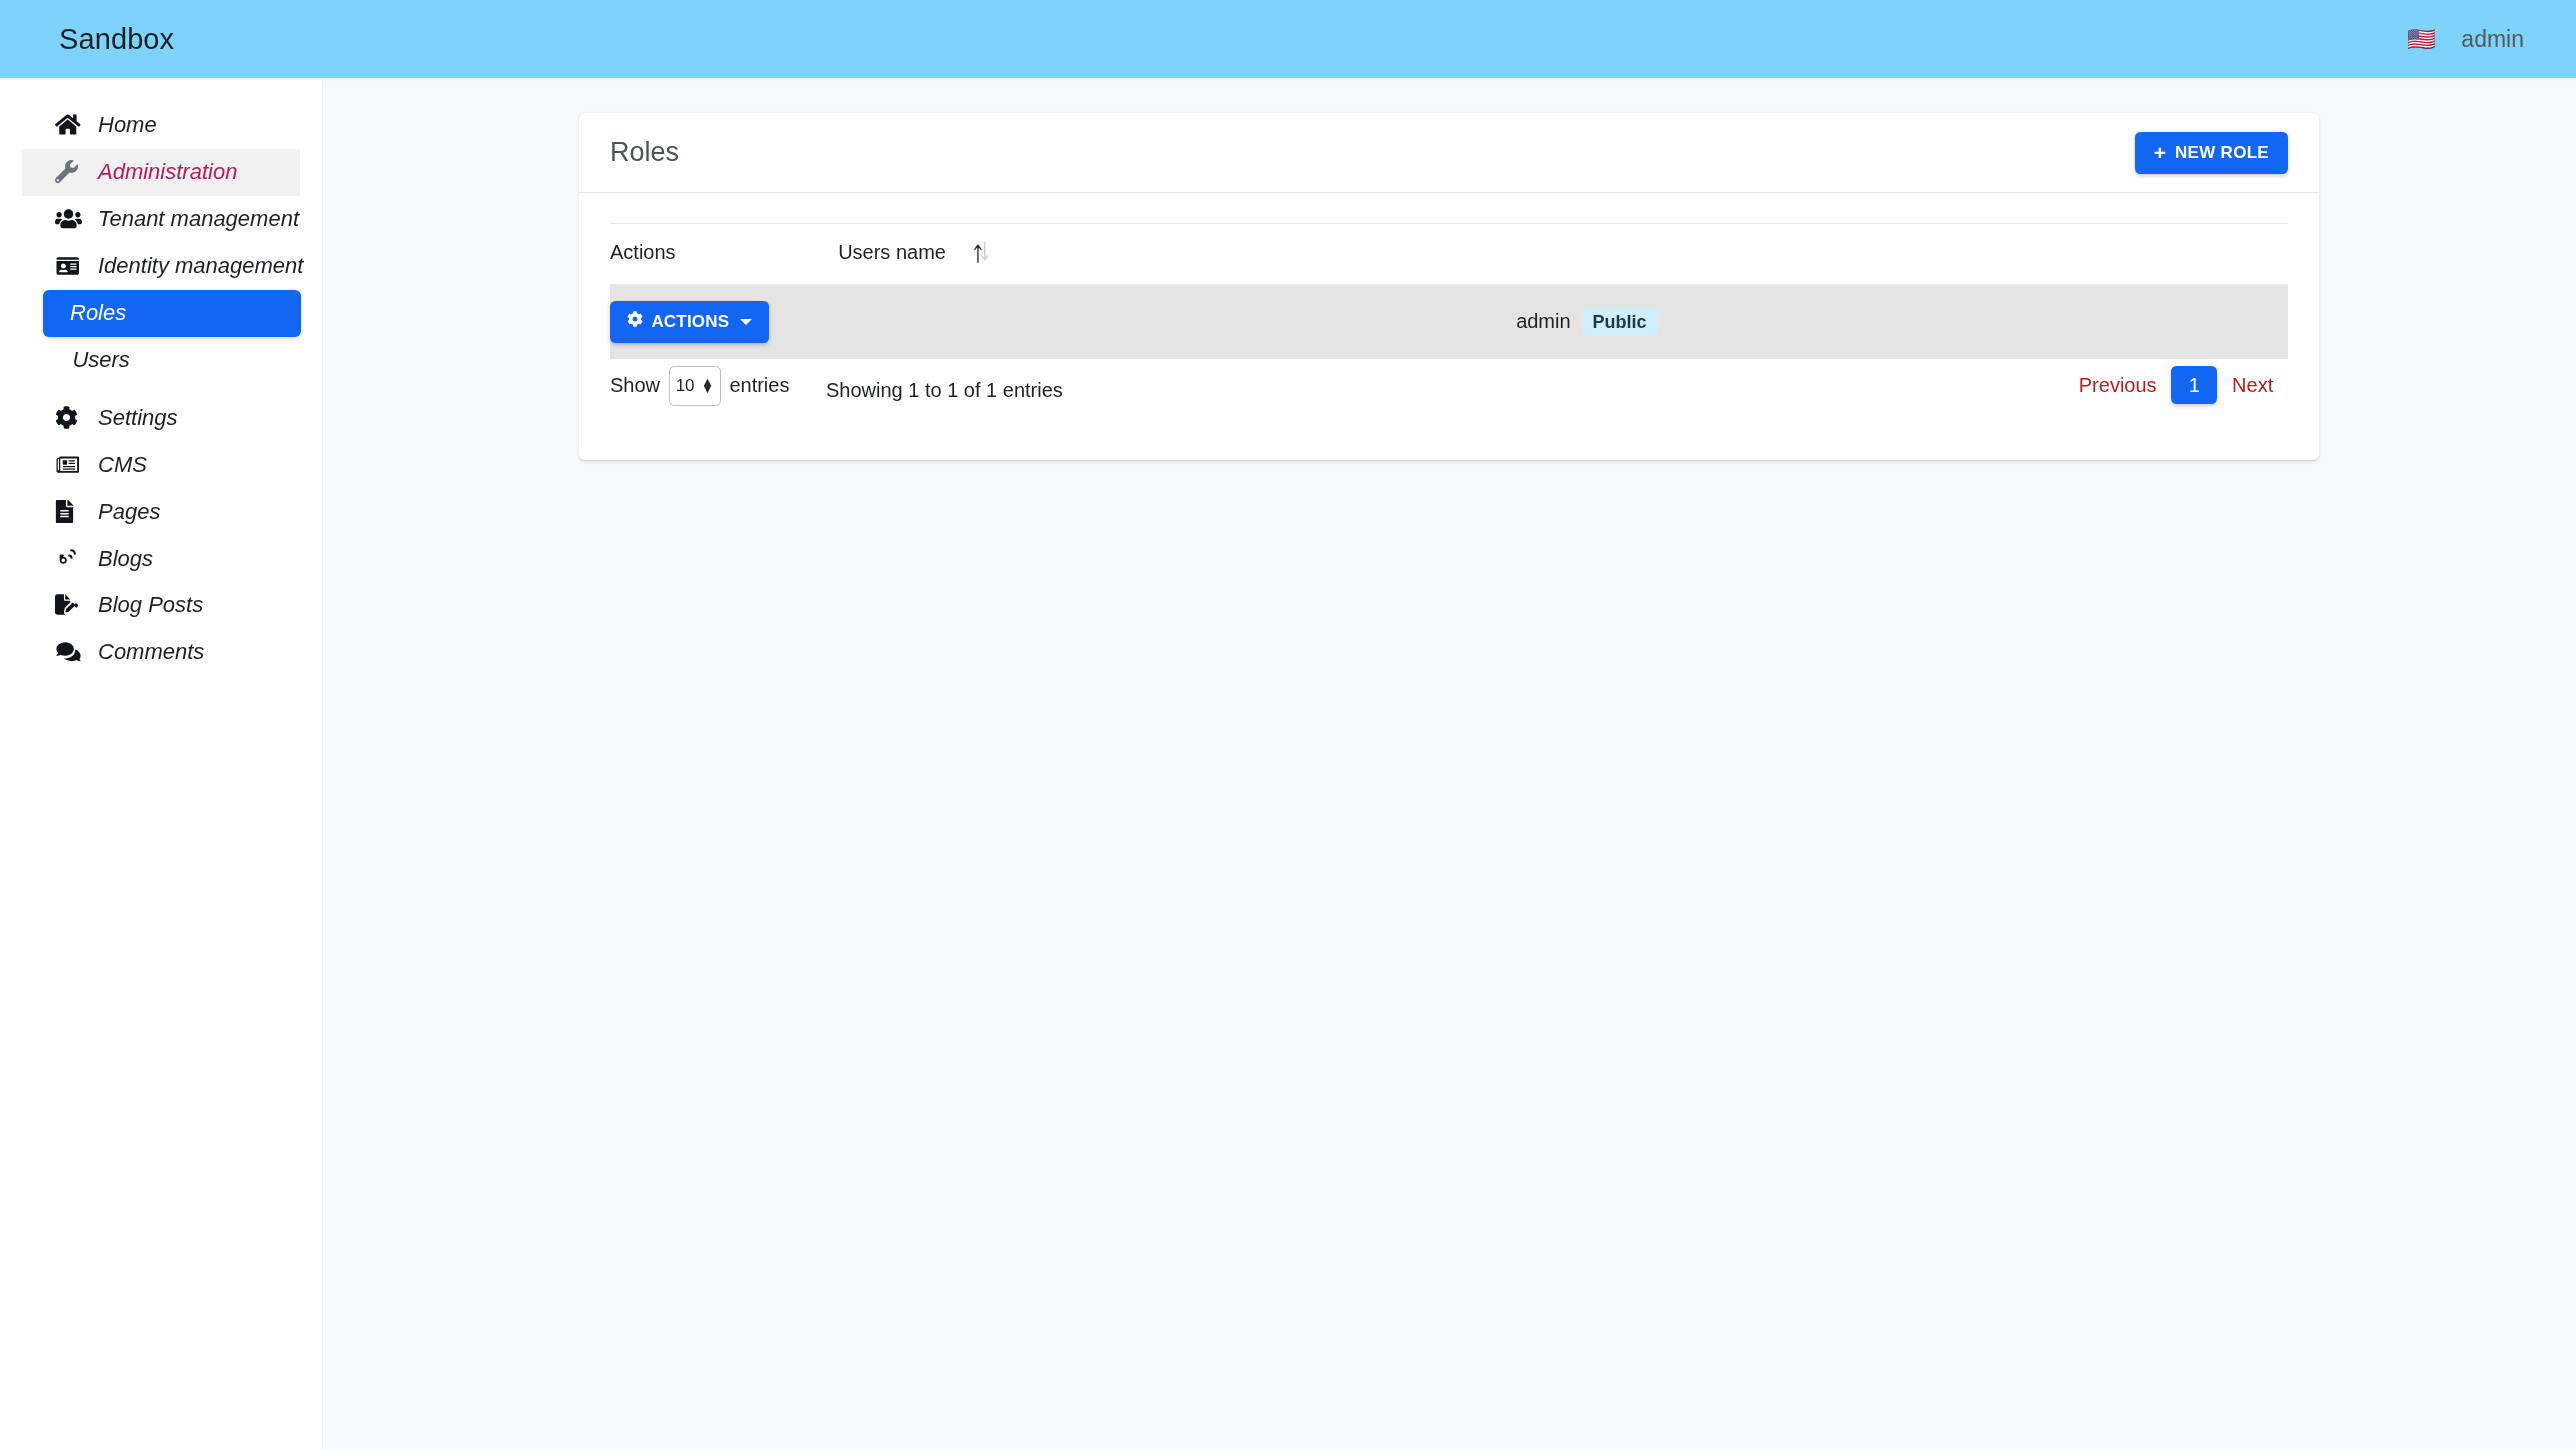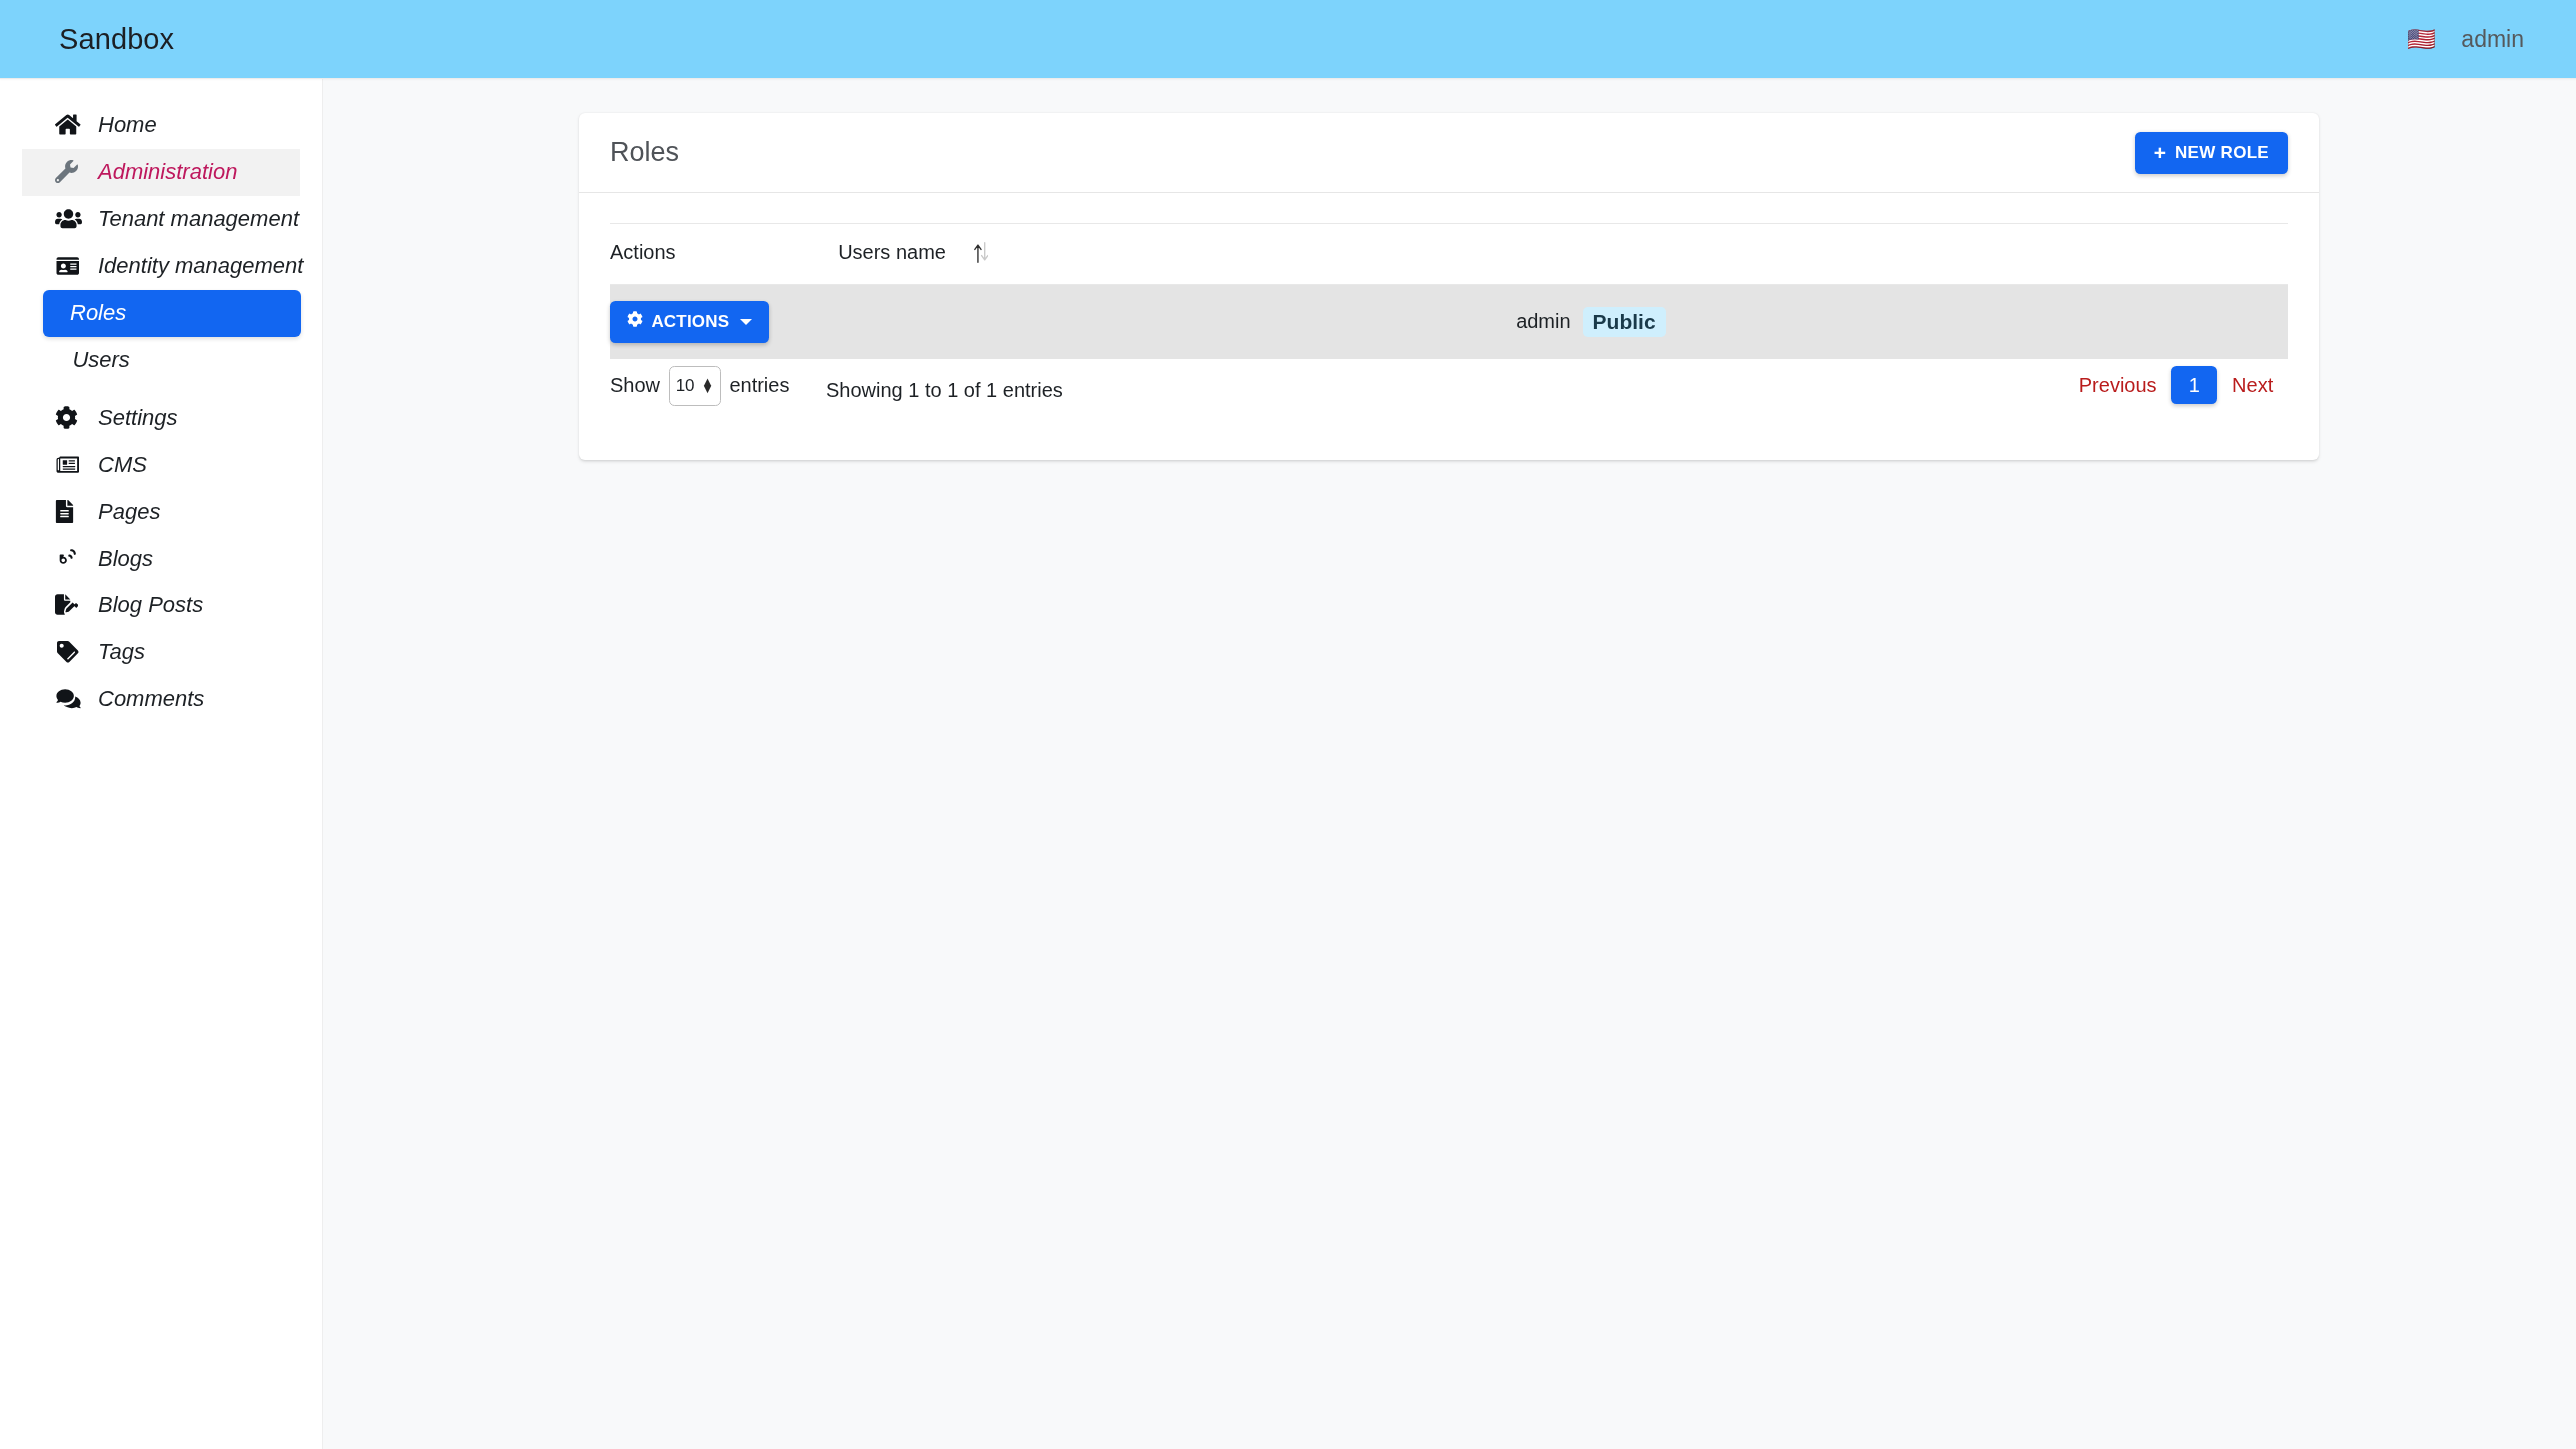--- a/index.html
+++ b/index.html
@@ -181,21 +181,21 @@
     width: 0; height: 0; margin-left: 2.7px;
     border-left: 6px solid transparent;
     border-right: 6px solid transparent;
     border-top: 6.7px solid #ffffff;
   }
   .cell-role { text-align: left; padding-left: 678px !important; }
   .role-wrap { display: inline-flex; align-items: center; gap: 12px; }
   .badge-public {
     background: #cfeffd;
     color: #1a3a4a;
-    font-size: 21px;
+    font-size: 18px;
     font-weight: 700;
     padding: 4.7px 10px;
     border-radius: 4.7px;
     line-height: 1;
   }
 
   
   .dt-footer {
     position: relative;
     margin-top: 2.7px;
@@ -335,28 +335,20 @@
 
   <div class="nav-item">
     <span class="ico">
       <svg width="23" height="23" viewBox="0 0 576 512" fill="currentColor">
           <path d="M0 64C0 28.7 28.7 0 64 0H224V128c0 17.7 14.3 32 32 32H384v38.6L265.3 317.3c-9.4 9.4-16.3 21.1-19.9 34L226.6 419c-2.4 8.6-2.4 17.6 0 26.2l-.2.7c-1.8 6.4-1.1 13.1 1.8 18.9L248 512H64c-35.3 0-64-28.7-64-64V64zm384 64H256V0L384 128zM549.8 235.7l22.5 22.5c12.3 12.3 12.3 32.2 0 44.5l-39.6 39.6-67-67 39.6-39.6c12.3-12.3 32.2-12.3 44.5 0zM289.1 359.2L442.3 206l67 67L356.1 426.2c-4.2 4.2-9.6 7.2-15.4 8.6l-58.5 16.7c-5.5 1.6-11.4 .1-15.5-4s-5.6-10-4-15.5l16.7-58.5c1.7-5.8 4.6-11.1 8.8-15.3z"></path>
         </svg>
     </span>
     <span class="lbl">Blog Posts</span>
   </div>
 
-  <div class="nav-item">
-    <span class="ico">
-      <svg width="25.5" height="21.5" viewBox="0 0 512 512" fill="currentColor">
-          <path d="M497.9 225.9L286.1 14.1A48 48 0 0 0 252.1 0H48C21.5 0 0 21.5 0 48v204.1c0 12.7 5.1 24.9 14.1 33.9l211.8 211.8c18.7 18.7 49.1 18.7 67.9 0l204.1-204.1c18.7-18.6 18.7-49 0-67.8zM112 160c-26.5 0-48-21.5-48-48s21.5-48 48-48 48 21.5 48 48-21.5 48-48 48zm279.6 153.4L271.4 433.6a16 16 0 0 1-22.6 0l-10.6-10.6 176-176 10.6 10.6c6.2 6.3 6.2 16.4-.2 22.6z"></path>
-        </svg>
-    </span>
-    <span class="lbl">Tags</span>
-  </div>
 
   <div class="nav-item">
     <span class="ico">
       <svg width="27" height="21.5" viewBox="0 0 576 512" fill="currentColor">
           <path d="M416 192c0-88.4-93.1-160-208-160S0 103.6 0 192c0 34.3 14.1 65.9 38 92-13.4 30.2-35.5 54.2-35.8 54.5-2.2 2.3-2.8 5.7-1.5 8.7S4.8 352 8 352c36.6 0 66.9-12.3 88.7-25 32.2 15.7 70.3 25 111.3 25 114.9 0 208-71.6 208-160zm122 250c23.9-26 38-57.7 38-92 0-66.9-53.5-124.2-129.3-148.1.9 6.6 1.3 13.3 1.3 20.1 0 105.9-107.7 192-240 192-10.8 0-21.3-.8-31.7-1.9C207.8 439.6 281.8 480 368 480c41 0 79.1-9.2 111.3-25 21.8 12.7 52.1 25 88.7 25 3.2 0 6.1-1.9 7.3-4.8 1.3-2.9.7-6.3-1.5-8.7-.3-.3-22.4-24.2-35.8-54.5z"></path>
         </svg>
     </span>
     <span class="lbl">Comments</span>
   </div>
 

